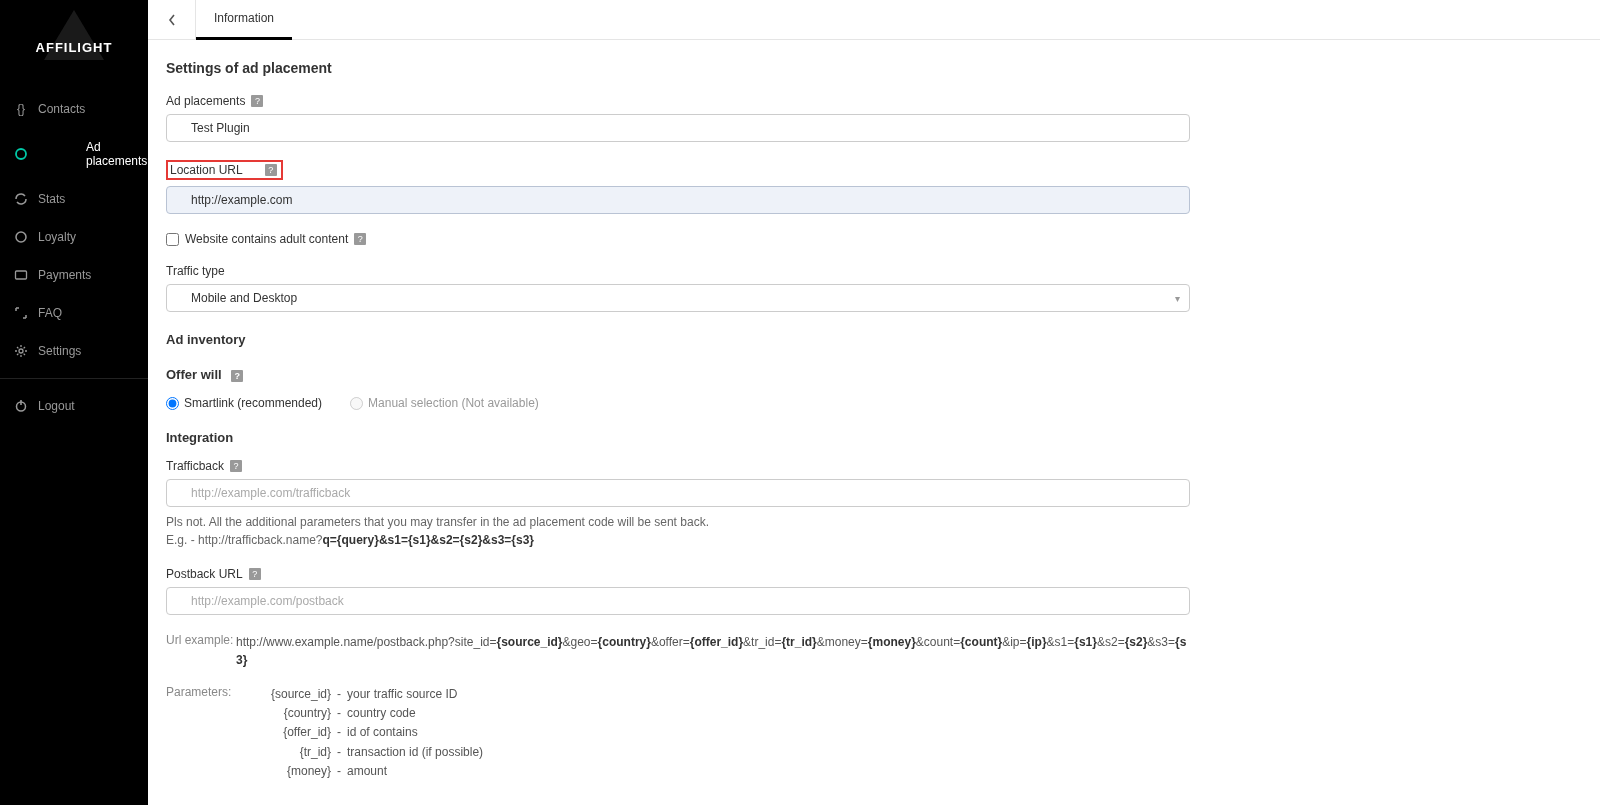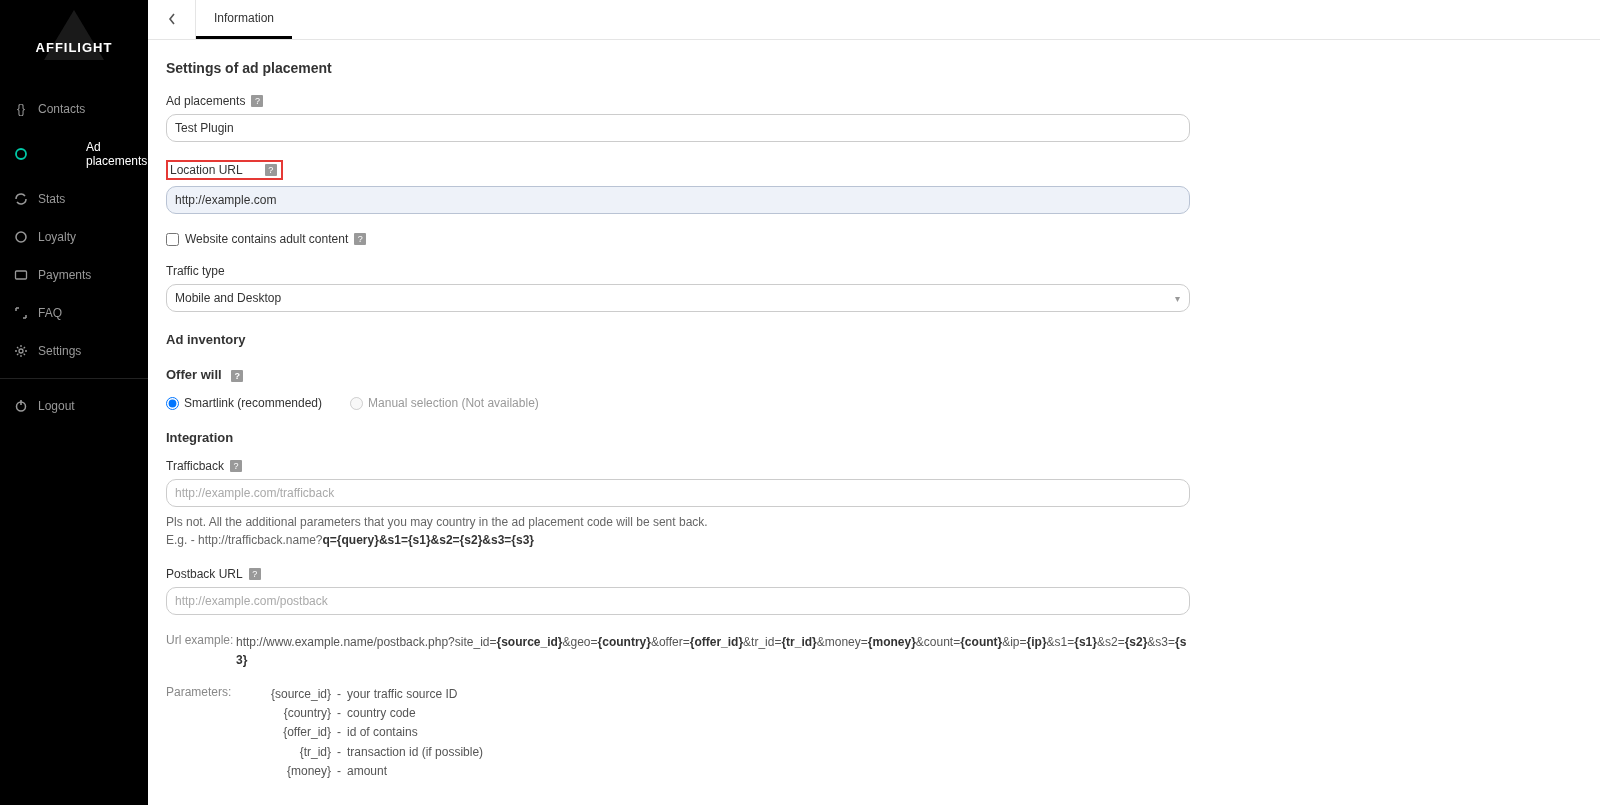--- a/index.html
+++ b/index.html
@@ -12,32 +12,32 @@
 .logo-triangle { width: 0; height: 0; border-left: 30px solid transparent; border-right: 30px solid transparent; border-bottom: 50px solid #1a1a1a; position: relative; }
 .logo-text { color: #fff; font-weight: bold; font-size: 13px; letter-spacing: 1px; position: absolute; top: 40px; }
 .nav { }
 .nav-item { display: flex; align-items: center; padding: 12px 14px; cursor: pointer; color: #999; font-size: 12px; }
 .nav-item.active { color: #fff; gap: 48px; }
 .nav-item .icon { width: 14px; height: 14px; margin-right: 10px; display: inline-flex; align-items: center; justify-content: center; }
 .nav-sep { border-top: 1px solid #222; margin: 8px 0; }
 
 
 .main { flex: 1; background: #fff; }
-.topbar { display: flex; align-items: flex-end; border-bottom: 1px solid #e5e5e5; height: 40px; }
+.topbar { display: flex; align-items: center; border-bottom: 1px solid #e5e5e5; height: 40px; }
 .back-btn { width: 48px; height: 40px; display: flex; align-items: center; justify-content: center; border-right: 1px solid #e5e5e5; cursor: pointer; }
 .tab { padding: 0 18px; height: 40px; display: flex; align-items: center; font-size: 12px; color: #333; border-bottom: 3px solid #000; cursor: pointer; }
 
 .content { padding: 20px 18px; max-width: 1060px; }
 .section-title { font-size: 14px; font-weight: bold; margin-bottom: 18px; }
 .sub-title { font-size: 13px; font-weight: bold; margin-top: 20px; margin-bottom: 14px; }
 .field { margin-bottom: 18px; }
 .field-label { font-size: 12px; margin-bottom: 6px; display: flex; align-items: center; }
 .field-label.highlighted { border: 2px solid #e53935; padding: 1px 4px 1px 2px; display: inline-flex; gap: 16px; }
 .help-icon { display: inline-flex; width: 12px; height: 12px; background: #999; color: #fff; font-size: 9px; align-items: center; justify-content: center; margin-left: 6px; border-radius: 1px; }
-.input { width: 100%; height: 28px; border: 1px solid #ccc; border-radius: 10px; padding: 0 8px; font-size: 12px; color: #333; }
+.input { width: 100%; height: 28px; border: 1px solid #ccc; border-radius: 4px; padding: 0 24px; font-size: 12px; color: #333; }
 .input.highlighted { background: #eef2f9; border-color: #b9c3d4; }
 .input::placeholder { color: #aaa; }
 .select-wrap { position: relative; }
 .select-caret { position: absolute; right: 10px; top: 50%; transform: translateY(-50%); pointer-events: none; color: #999; font-size: 10px; }
 .checkbox-row { display: flex; align-items: center; font-size: 12px; }
 .checkbox-row input[type=checkbox] { margin-right: 6px; }
 .radio-row { display: flex; align-items: center; gap: 28px; font-size: 12px; flex-wrap: wrap; }
 .radio-opt { display: flex; align-items: center; gap: 5px; }
 .radio-opt.disabled { color: #999; }
 .radio-opt.bold-label label { font-weight: bold; }
@@ -197,21 +197,21 @@
 
       <div class="sub-title">Integration</div>
 
       <div class="field">
         <div class="field-label">
           <span>Trafficback</span>
           <span class="help-icon">?</span>
         </div>
         <input class="input" type="text" placeholder="http://example.com/trafficback" style="">
         <div class="helper-text">
-          <span>Pls not. All the additional parameters that you may country in the ad placement code will be sent back.</span><br>
+          <span>Pls not. All the additional parameters that you may transfer in the ad placement code will be sent back.</span><br>
           <span>E.g. - http://trafficback.name?</span><span class="bold">q={query}&amp;s1={s1}&amp;s2={s2}&amp;s3={s3}</span>
         </div>
       </div>
 
       <div class="field">
         <div class="field-label">
           <span>Postback URL</span>
           <span class="help-icon">?</span>
         </div>
         <input class="input" type="text" placeholder="http://example.com/postback" style="">

